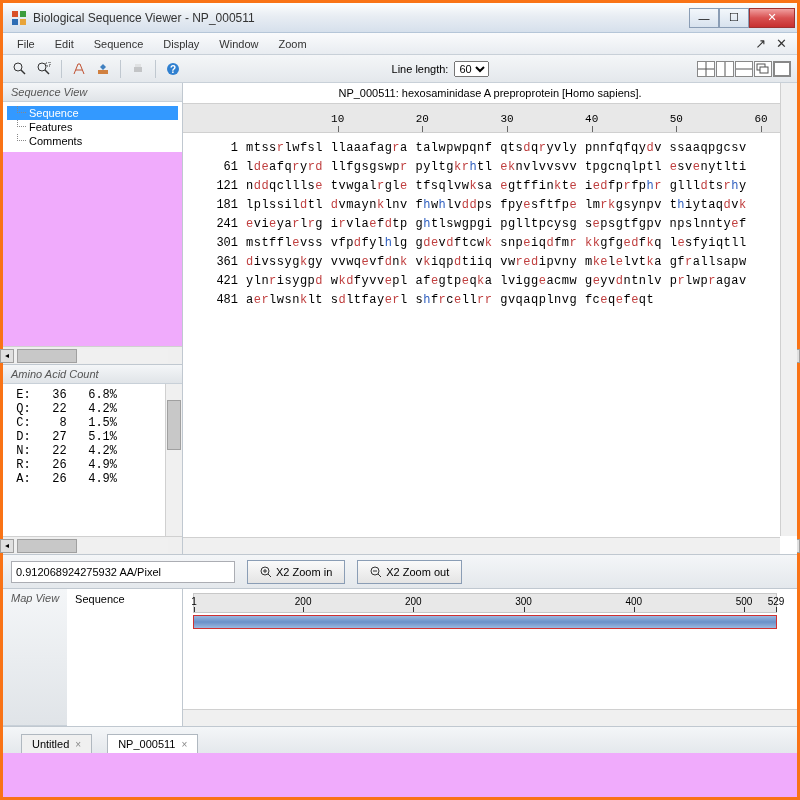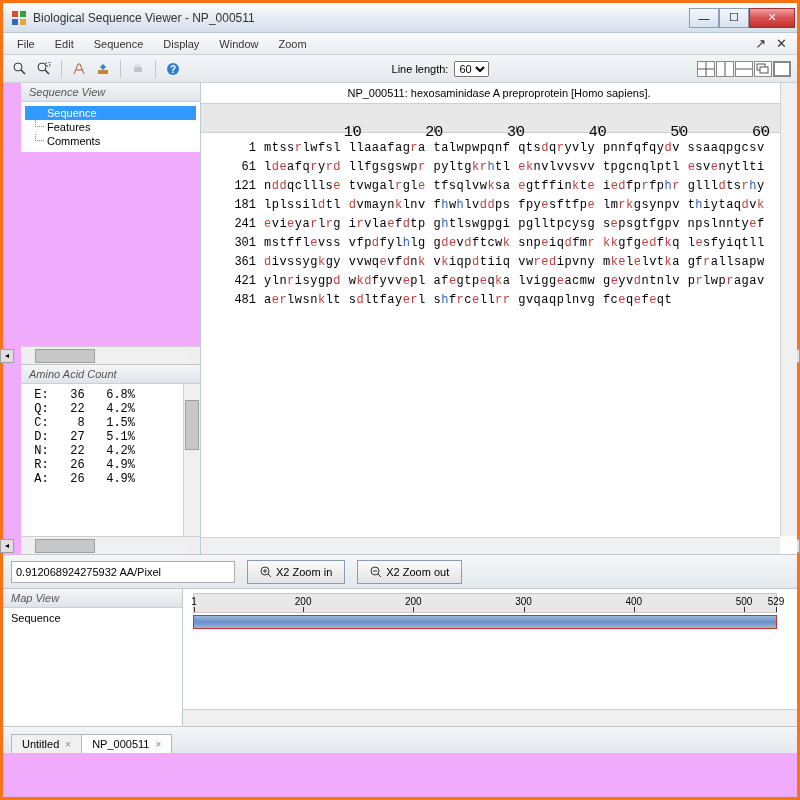--- a/index.html
+++ b/index.html
@@ -16,21 +16,21 @@
 .menubar .rightctrl { margin-left: auto; display: flex; gap: 2px; }
 .menubar .rightctrl span { cursor: pointer; padding: 0 4px; font-size: 13px; color: #333; }
 .toolbar { height: 28px; background: linear-gradient(#f4f6f8,#e4e8ec); border-bottom: 1px solid #c8d0d8; display: flex; align-items: center; padding: 0 6px; gap: 2px; }
 .tbbtn { width: 22px; height: 22px; display: flex; align-items: center; justify-content: center; cursor: pointer; border: 1px solid transparent; }
 .tbsep { width: 1px; height: 18px; background: #c0c8d0; margin: 0 4px; }
 .linelength { margin: 8px auto; display: flex; align-items: center; gap: 6px; }
 .linelength select { font-size: 11px; }
 .viewbtns { display: flex; gap: 1px; }
 .viewbtn { width: 18px; height: 16px; border: 1px solid #888; background: #fff; cursor: pointer; }
 .main { flex: 1; display: flex; flex-direction: column; }
-.upper { height: 472px; display: flex; border-bottom: 1px solid #c0c8d0; margin-left: 18px; }
+.upper { height: 472px; display: flex; border-bottom: 1px solid #c0c8d0; }
 .leftpanel { width: 180px; display: flex; flex-direction: column; border-right: 1px solid #c0c8d0; }
 .panel-header { background: linear-gradient(#f4f6f8,#e0e4e8); border-bottom: 1px solid #c8d0d8; padding: 3px 8px; font-style: italic; color: #555; font-size: 11px; }
 .tree { flex: 1; background: #fff; padding: 4px; overflow: hidden; font-size: 11px; }
 .tree-item { padding: 1px 2px; white-space: nowrap; cursor: pointer; }
 .tree-item.root::before { content: "⊟ "; color: #666; }
 .tree-child { padding: 1px 2px 1px 22px; white-space: nowrap; cursor: pointer; position: relative; }
 .tree-child::before { content: ""; position: absolute; left: 10px; top: 0; bottom: 50%; width: 8px; border-left: 1px dotted #888; border-bottom: 1px dotted #888; }
 .tree-child.selected { background: #3399ff; color: #fff; }
 .hscroll { height: 18px; background: #efefef; border-top: 1px solid #d0d0d0; display: flex; align-items: center; }
 .hscroll .track { flex: 1; height: 14px; background: #f0f0f0; position: relative; margin: 0 14px; }
@@ -40,43 +40,43 @@
 .aacount .list { flex: 1; background: #fff; padding: 4px 6px; font-family: "Courier New", monospace; font-size: 12px; overflow: hidden; position: relative; }
 .aacount .row { white-space: pre; }
 .vscroll { position: absolute; right: 0; top: 0; bottom: 0; width: 17px; background: #f0f0f0; border-left: 1px solid #d0d0d0; }
 .vscroll .vthumb { position: absolute; left: 1px; right: 1px; top: 16px; height: 50px; background: #c8c8c8; border: 1px solid #a0a0a0; }
 .seqpanel { flex: 1; display: flex; flex-direction: column; background: #fff; }
 .seqtitle { text-align: center; padding: 4px; font-size: 11px; }
 .posbar { display: flex; padding: 2px 60px 2px 14px; font-size: 11px; }
 .posbar .r { margin-left: auto; }
 .ruler { height: 30px; background: #e8e8e8; border-top: 1px solid #d0d0d0; border-bottom: 1px solid #d0d0d0; position: relative; margin: 0 16px 0 0; }
 .ruler .ticks { position: absolute; left: 70px; right: 20px; top: 0; bottom: 0; font-family: "Courier New", monospace; font-size: 11px; }
-.ruler .tick { position: absolute; top: 20px; font-size: 15px; transform: translateX(-50%); }
+.ruler .tick { position: absolute; top: 9px; font-size: 11px; transform: translateX(-50%); }
 .ruler .tickmark { position: absolute; bottom: 0; width: 1px; height: 6px; background: #666; }
 .seqbody { flex: 1; font-family: "Courier New", monospace; font-size: 12px; padding: 6px 20px 6px 18px; line-height: 19px; position: relative; white-space: pre; }
 .seqrow { display: flex; }
 .seqrow .ln { width: 45px; text-align: right; padding-right: 8px; color: #000; }
 .seqrow .seq { letter-spacing: 0.5px; }
 .seq .r { color: #c04040; }
 .seq .b { color: #3060c0; }
 .seqscrollv { position: absolute; right: 0; top: 0; bottom: 18px; width: 17px; background: #f0f0f0; border-left: 1px solid #d0d0d0; }
 .seqscrollh { position: absolute; left: 0; right: 17px; bottom: 0; height: 17px; background: #f0f0f0; border-top: 1px solid #d0d0d0; }
 .zoombar { height: 34px; background: linear-gradient(#f4f6f8,#e4e8ec); border-bottom: 1px solid #c0c8d0; display: flex; align-items: center; padding: 0 8px; gap: 12px; }
 .zoombar input { width: 224px; height: 22px; font-size: 11px; padding: 0 4px; border: 1px solid #abadb3; }
 .zoombtn { height: 24px; padding: 0 12px; background: linear-gradient(#fafafa,#e4e4e4); border: 1px solid #8a9db5; cursor: pointer; font-size: 11px; display: flex; align-items: center; gap: 4px; }
 .mapview { height: 138px; display: flex; border-bottom: 1px solid #c0c8d0; }
-.mapleft { width: 180px; border-right: 1px solid #c0c8d0; display: flex; flex-direction: column; }
+.mapleft { width: 180px; border-right: 1px solid #c0c8d0; display: flex; flex-direction: row; }
 .mapleft .list { flex: 1; background: #fff; padding: 4px 8px; font-size: 11px; }
 .mapright { flex: 1; display: flex; flex-direction: column; background: #fff; position: relative; }
 .maparea { flex: 1; padding: 4px 20px 4px 10px; position: relative; }
 .mapruler { height: 20px; background: #e8e8e8; border: 1px solid #c8c8c8; position: relative; font-size: 10px; }
 .mapruler .mt { position: absolute; top: 2px; transform: translateX(-50%); }
 .mapruler .mtk { position: absolute; bottom: 0; width: 1px; height: 5px; background: #333; }
 .maptrack { margin-top: 2px; height: 14px; border: 1px solid #d03030; background: linear-gradient(#9ab8e0,#6a90c8,#9ab8e0); }
-.tabs { height: 26px; background: linear-gradient(#f4f6f8,#e4e8ec); display: flex; align-items: flex-end; padding: 0 8px; gap: 0; }
+.tabs { height: 26px; background: linear-gradient(#f4f6f8,#e4e8ec); display: flex; align-items: flex-end; padding: 0 18px; gap: 16px; }
 .tab { padding: 3px 10px; border: 1px solid #b0b8c0; border-bottom: none; background: #f0f0f0; font-size: 11px; cursor: pointer; display: flex; align-items: center; gap: 6px; margin-right: -1px; }
 .tab.active { background: #fff; }
 .tab .x { color: #888; font-size: 10px; cursor: pointer; }
 .panel-wrap { position: relative; flex: 1; overflow: hidden; }
 </style>
 </head>
 <body>
 
 <div class="window">
 

